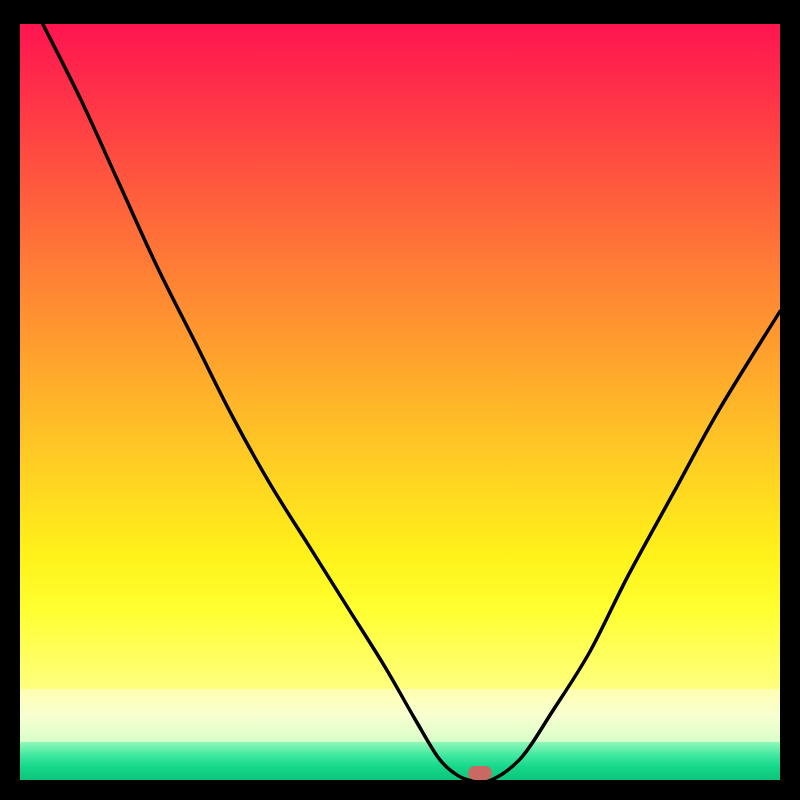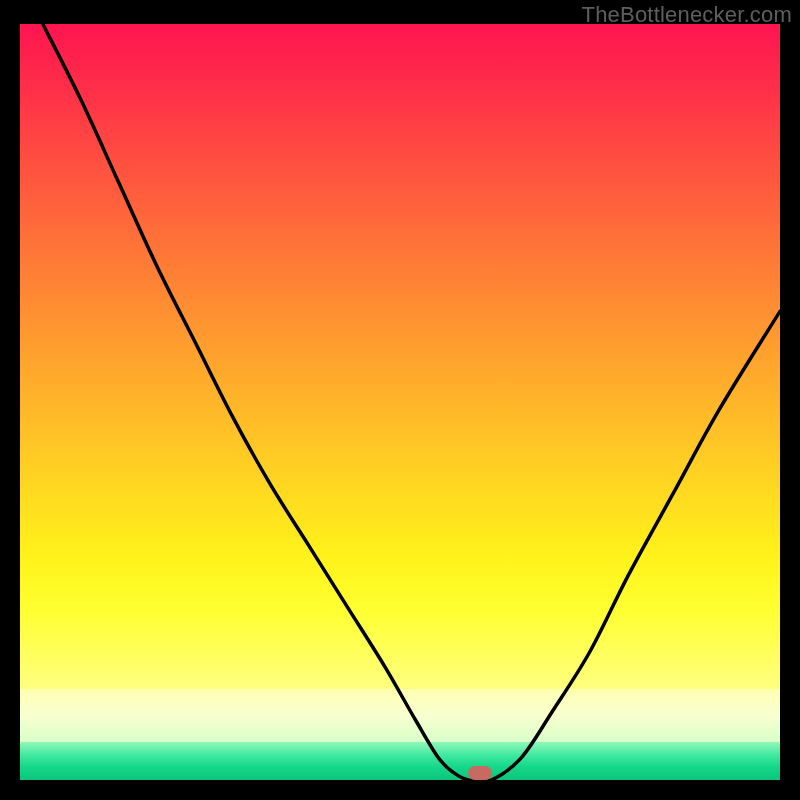--- a/index.html
+++ b/index.html
@@ -100,21 +100,20 @@
     height: 14px;
     border-radius: 7px;
     z-index: 6;
   }
 </style>
 </head>
 <body>
 
 <div class="frame">
 
-  <div class="watermark">TheBottlenecker.com</div>
 
   <div class="plot-area">
 
     <div class="gradient">
       <div class="grad-main"></div>
       <div class="grad-pale"></div>
       <div class="grad-green"></div>
     </div>
 
     <svg class="curve" viewBox="0 0 760 756" preserveAspectRatio="none">

